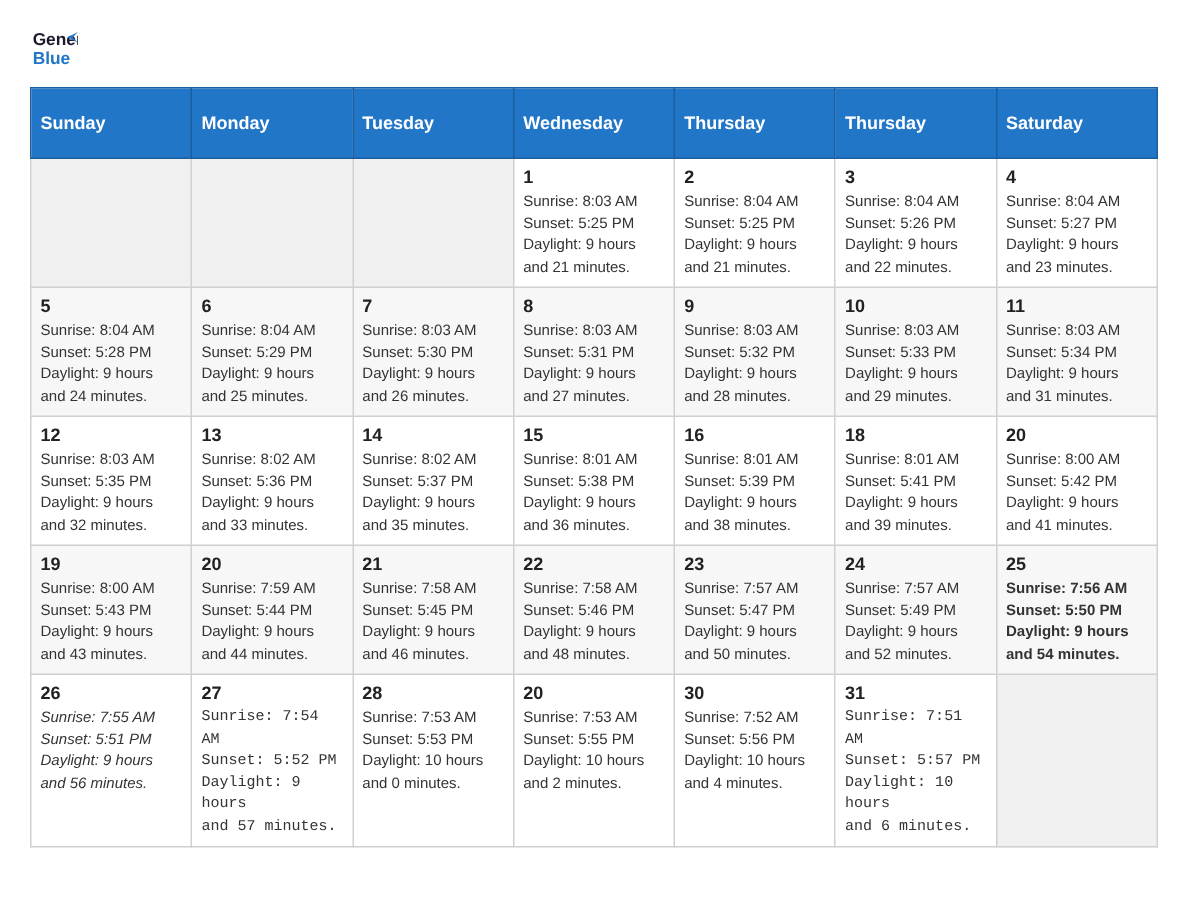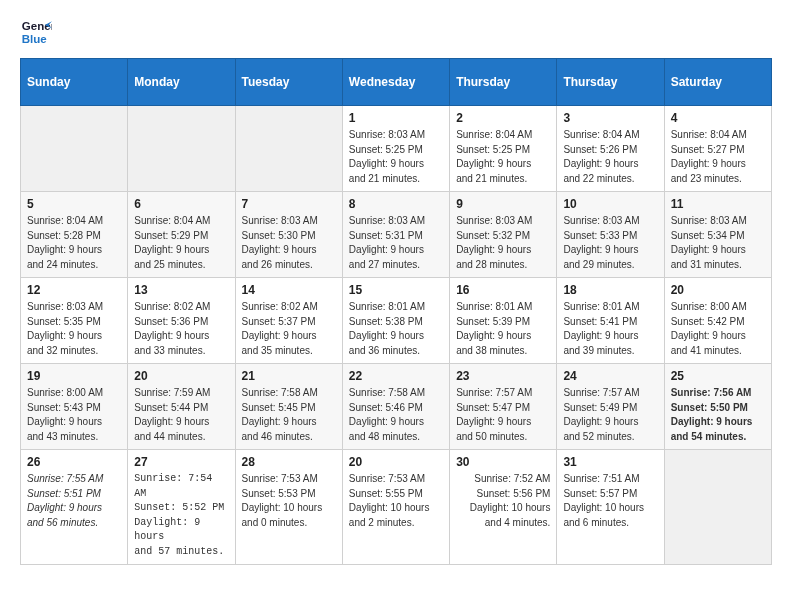--- a/index.html
+++ b/index.html
@@ -341,28 +341,28 @@
           </td>
           <td>
             <div class="day-num">20</div>
             <div class="day-info" style="white-space: pre-line;">Sunrise: 7:53 AM
 Sunset: 5:55 PM
 Daylight: 10 hours
 and 2 minutes.</div>
           </td>
           <td>
             <div class="day-num">30</div>
-            <div class="day-info" style="white-space: pre-line; text-align: right;">Sunrise: 7:52 AM
+            <div class="day-info" style="white-space: pre-line;">Sunrise: 7:52 AM
 Sunset: 5:56 PM
 Daylight: 10 hours
 and 4 minutes.</div>
           </td>
           <td>
             <div class="day-num">31</div>
-            <div class="day-info" style="white-space: pre-line;">Sunrise: 7:51 AM
+            <div class="day-info" style="white-space: pre-line; font-family: Liberation Mono, monospace;">Sunrise: 7:51 AM
 Sunset: 5:57 PM
 Daylight: 10 hours
 and 6 minutes.</div>
           </td>
           <td class="empty-cell"></td>
         </tr>
       </tbody>
   </table>
 </div>
 

